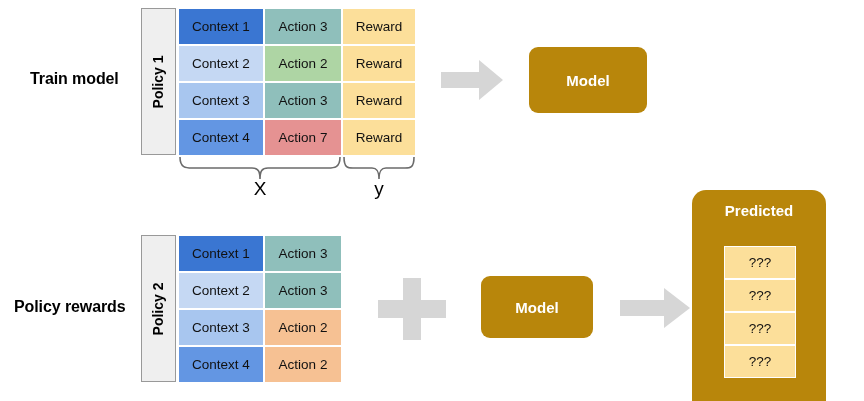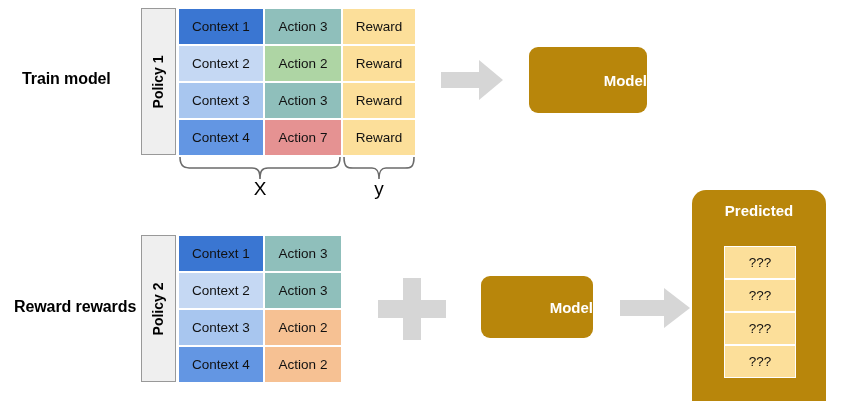--- a/index.html
+++ b/index.html
@@ -89,21 +89,21 @@
     position: absolute;
   }
 
   
   .model-box {
     position: absolute;
     background: #b8860b;
     border-radius: 9px;
     display: flex;
     align-items: center;
-    justify-content: flex-end;
+    justify-content: center;
     color: #ffffff;
     font-size: 15px;
     font-weight: bold;
   }
 
   
   .pred-panel {
     position: absolute;
     background: #b8860b;
     border-radius: 14px;
@@ -133,21 +133,21 @@
     font-size: 13.5px;
     color: #111111;
     border: 1px solid #ffffff;
   }
 </style>
 </head>
 <body>
 
 <div id="canvas">
 
-  <div class="section-label" style="left:22px; top:70px;">Train model</div>
+  <div class="section-label" style="left:30px; top:70px;">Train model</div>
 
   <div class="policy-box" style="left:141px; top:8px; width:35px; height:147px;">
     <span class="policy-label">Policy 1</span>
   </div>
 
   <div class="tbl" id="train-table" style="left:178px; top:8px;">
       <div class="tbl-row">
         <div class="cell" style="width: 86px; height: 37px; background: rgb(58, 118, 210);">Context 1</div>
         <div class="cell" style="width: 78px; height: 37px; background: rgb(143, 191, 187);">Action 3</div>
         <div class="cell" style="width: 74px; height: 37px; background: rgb(252, 223, 154);">Reward</div>
@@ -180,21 +180,21 @@
   <div class="brace-label" style="left:342px; top:178px; width:74px;">y</div>
 
   <svg class="block-arrow" style="left:441px; top:60px;" width="62" height="40" viewBox="0 0 62 40">
     <path d="M0,12 L38,12 L38,0 L62,20 L38,40 L38,28 L0,28 Z" fill="#d6d6d6"></path>
   </svg>
 
   <div class="model-box" style="left:529px; top:47px; width:118px; height:66px;">
     <span>Model</span>
   </div>
 
-  <div class="section-label" style="left:14px; top:298px;">Reward rewards</div>
+  <div class="section-label" style="left:14px; top:298px;">Policy rewards</div>
 
   <div class="policy-box" style="left:141px; top:235px; width:35px; height:147px;">
     <span class="policy-label">Policy 2</span>
   </div>
 
   <div class="tbl" id="predict-table" style="left:178px; top:235px;">
       <div class="tbl-row">
         <div class="cell" style="width: 86px; height: 37px; background: rgb(58, 118, 210);">Context 1</div>
         <div class="cell" style="width: 78px; height: 37px; background: rgb(143, 191, 187);">Action 3</div>
       </div>

